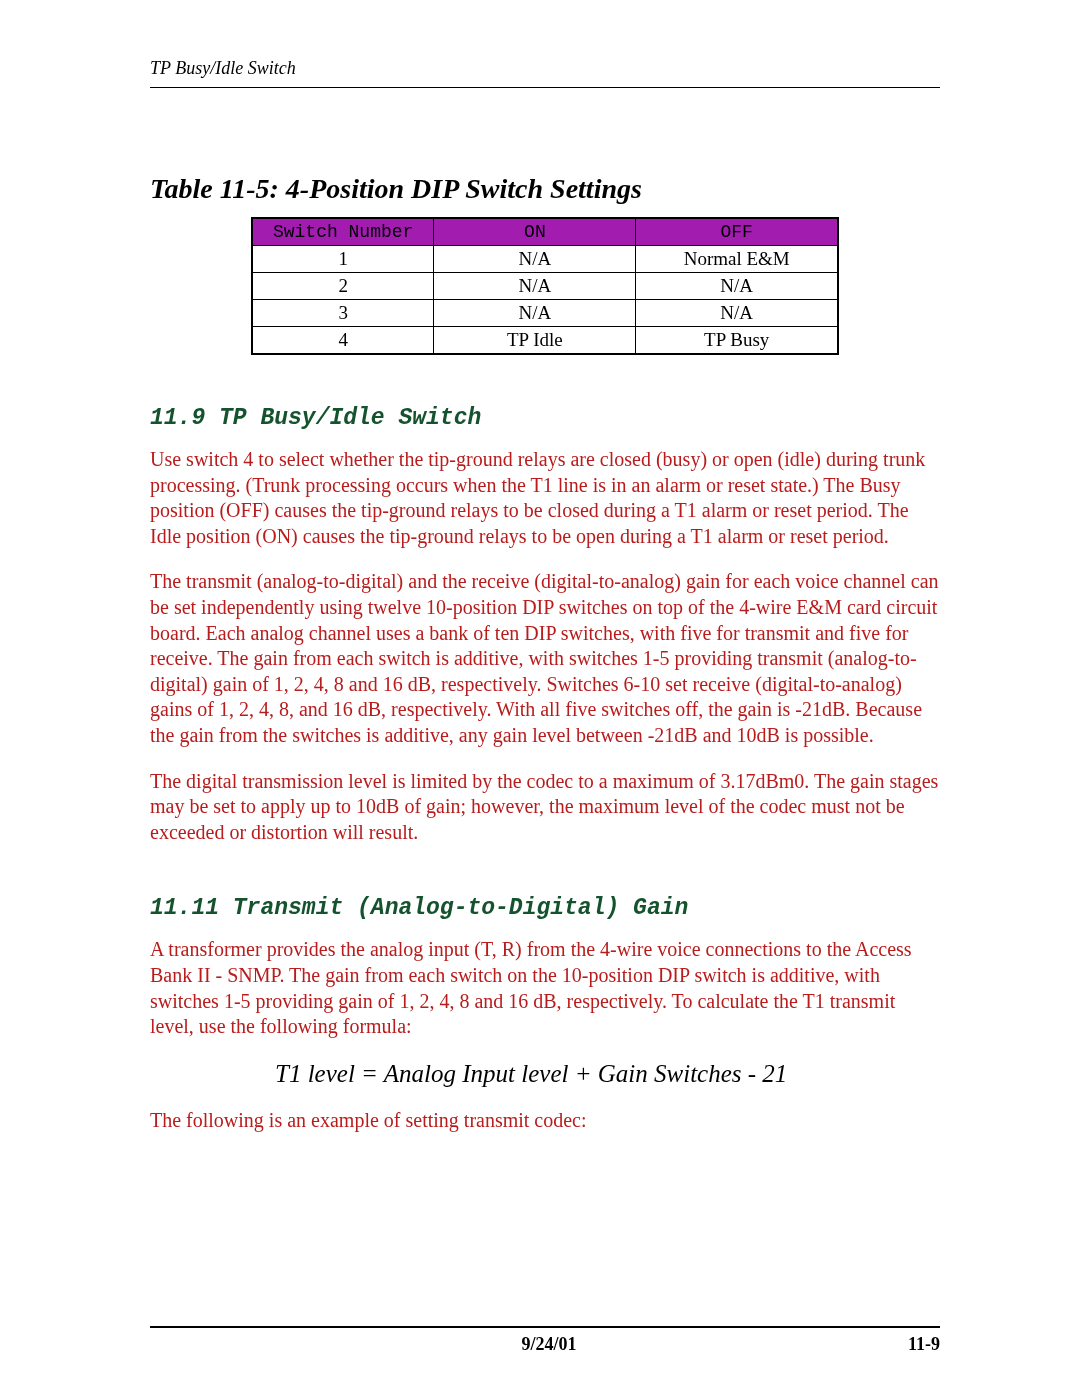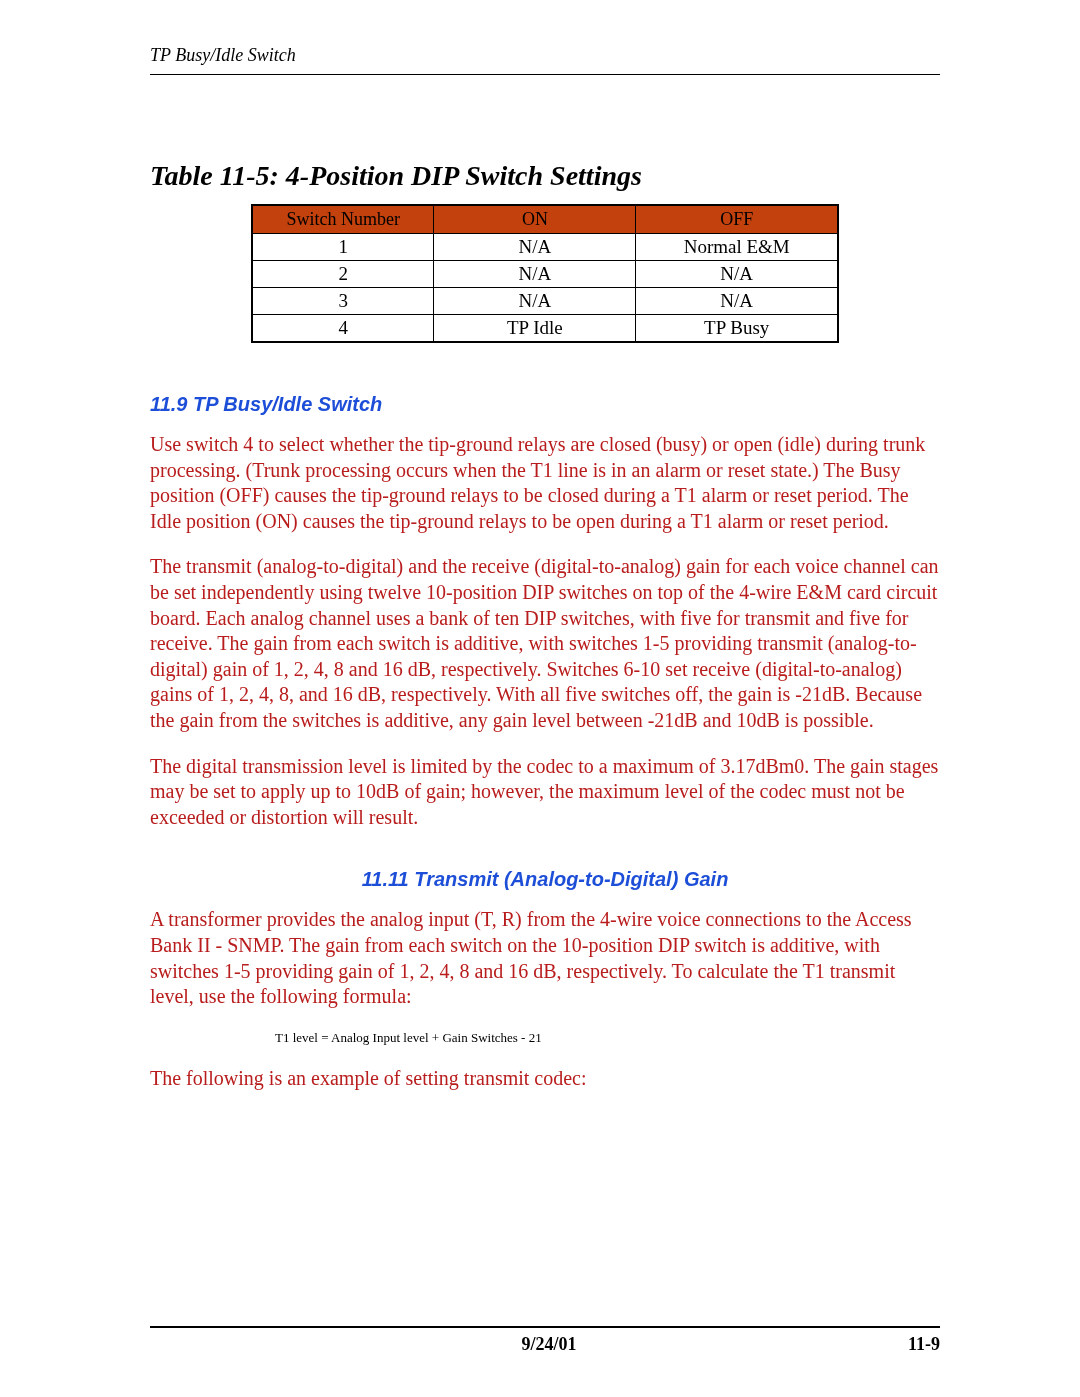--- a/index.html
+++ b/index.html
@@ -4,21 +4,21 @@
 <style>
   * { margin: 0; padding: 0; box-sizing: border-box; }
   body {
     background: #ffffff;
     font-family: "Times New Roman", Times, serif;
     width: 1080px;
     height: 1397px;
     position: relative;
   }
   .page {
-    padding: 45px 140px 0 150px;
+    padding: 58px 140px 0 150px;
   }
   .header-title {
     font-style: italic;
     font-size: 18px;
     color: #000;
     margin-bottom: 8px;
   }
   .header-rule {
     border: none;
     border-top: 1px solid #000;
@@ -32,59 +32,60 @@
     color: #000;
     margin-bottom: 12px;
   }
   .dip-table {
     border-collapse: collapse;
     margin: 0 auto 50px auto;
     width: 588px;
     border: 2px solid #000;
   }
   .dip-table th {
-    font-family: Liberation Serif, serif;
+    font-family: Liberation Mono, monospace;
     font-weight: normal;
     font-size: 18px;
-    background: #c2410c;
+    background: #a21caf;
     padding: 3px 8px;
     border: 1px solid #000;
     text-align: center;
   }
   .dip-table td {
     font-family: "Times New Roman", Times, serif;
     font-size: 19px;
     padding: 2px 8px;
     border: 1px solid #000;
     text-align: center;
   }
   .dip-table th:first-child { width: 180px; }
   .dip-table th:nth-child(2) { width: 200px; }
   .dip-table th:nth-child(3) { width: 200px; }
   h2.section {
-    font-family: Liberation Sans, sans-serif;
+    font-family: Liberation Mono, monospace;
     font-style: italic;
     font-weight: bold;
-    font-size: 20px;
-    color: #1d4ed8;
+    font-size: 23px;
+    color: #14532d;
     margin-bottom: 16px;
   }
   p.body {
     font-family: "Times New Roman", Times, serif;
     font-size: 20px;
     line-height: 1.28;
     color: #b91c1c;
     margin-bottom: 20px;
     text-align: left;
   }
   .sec-gap-lg { margin-top: 40px; }
-  .sec-gap-md { margin-top: 38px; text-align: center; }
+  .sec-gap-md { margin-top: 50px; }
   .formula {
     font-family: "Times New Roman", Times, serif;
-    font-size: 13px;
+    font-style: italic;
+    font-size: 25px;
     margin: 0 0 20px 125px;
   }
   .footer {
     position: absolute;
     bottom: 42px;
     left: 150px;
     right: 140px;
   }
   .footer-rule {
     border: none;

